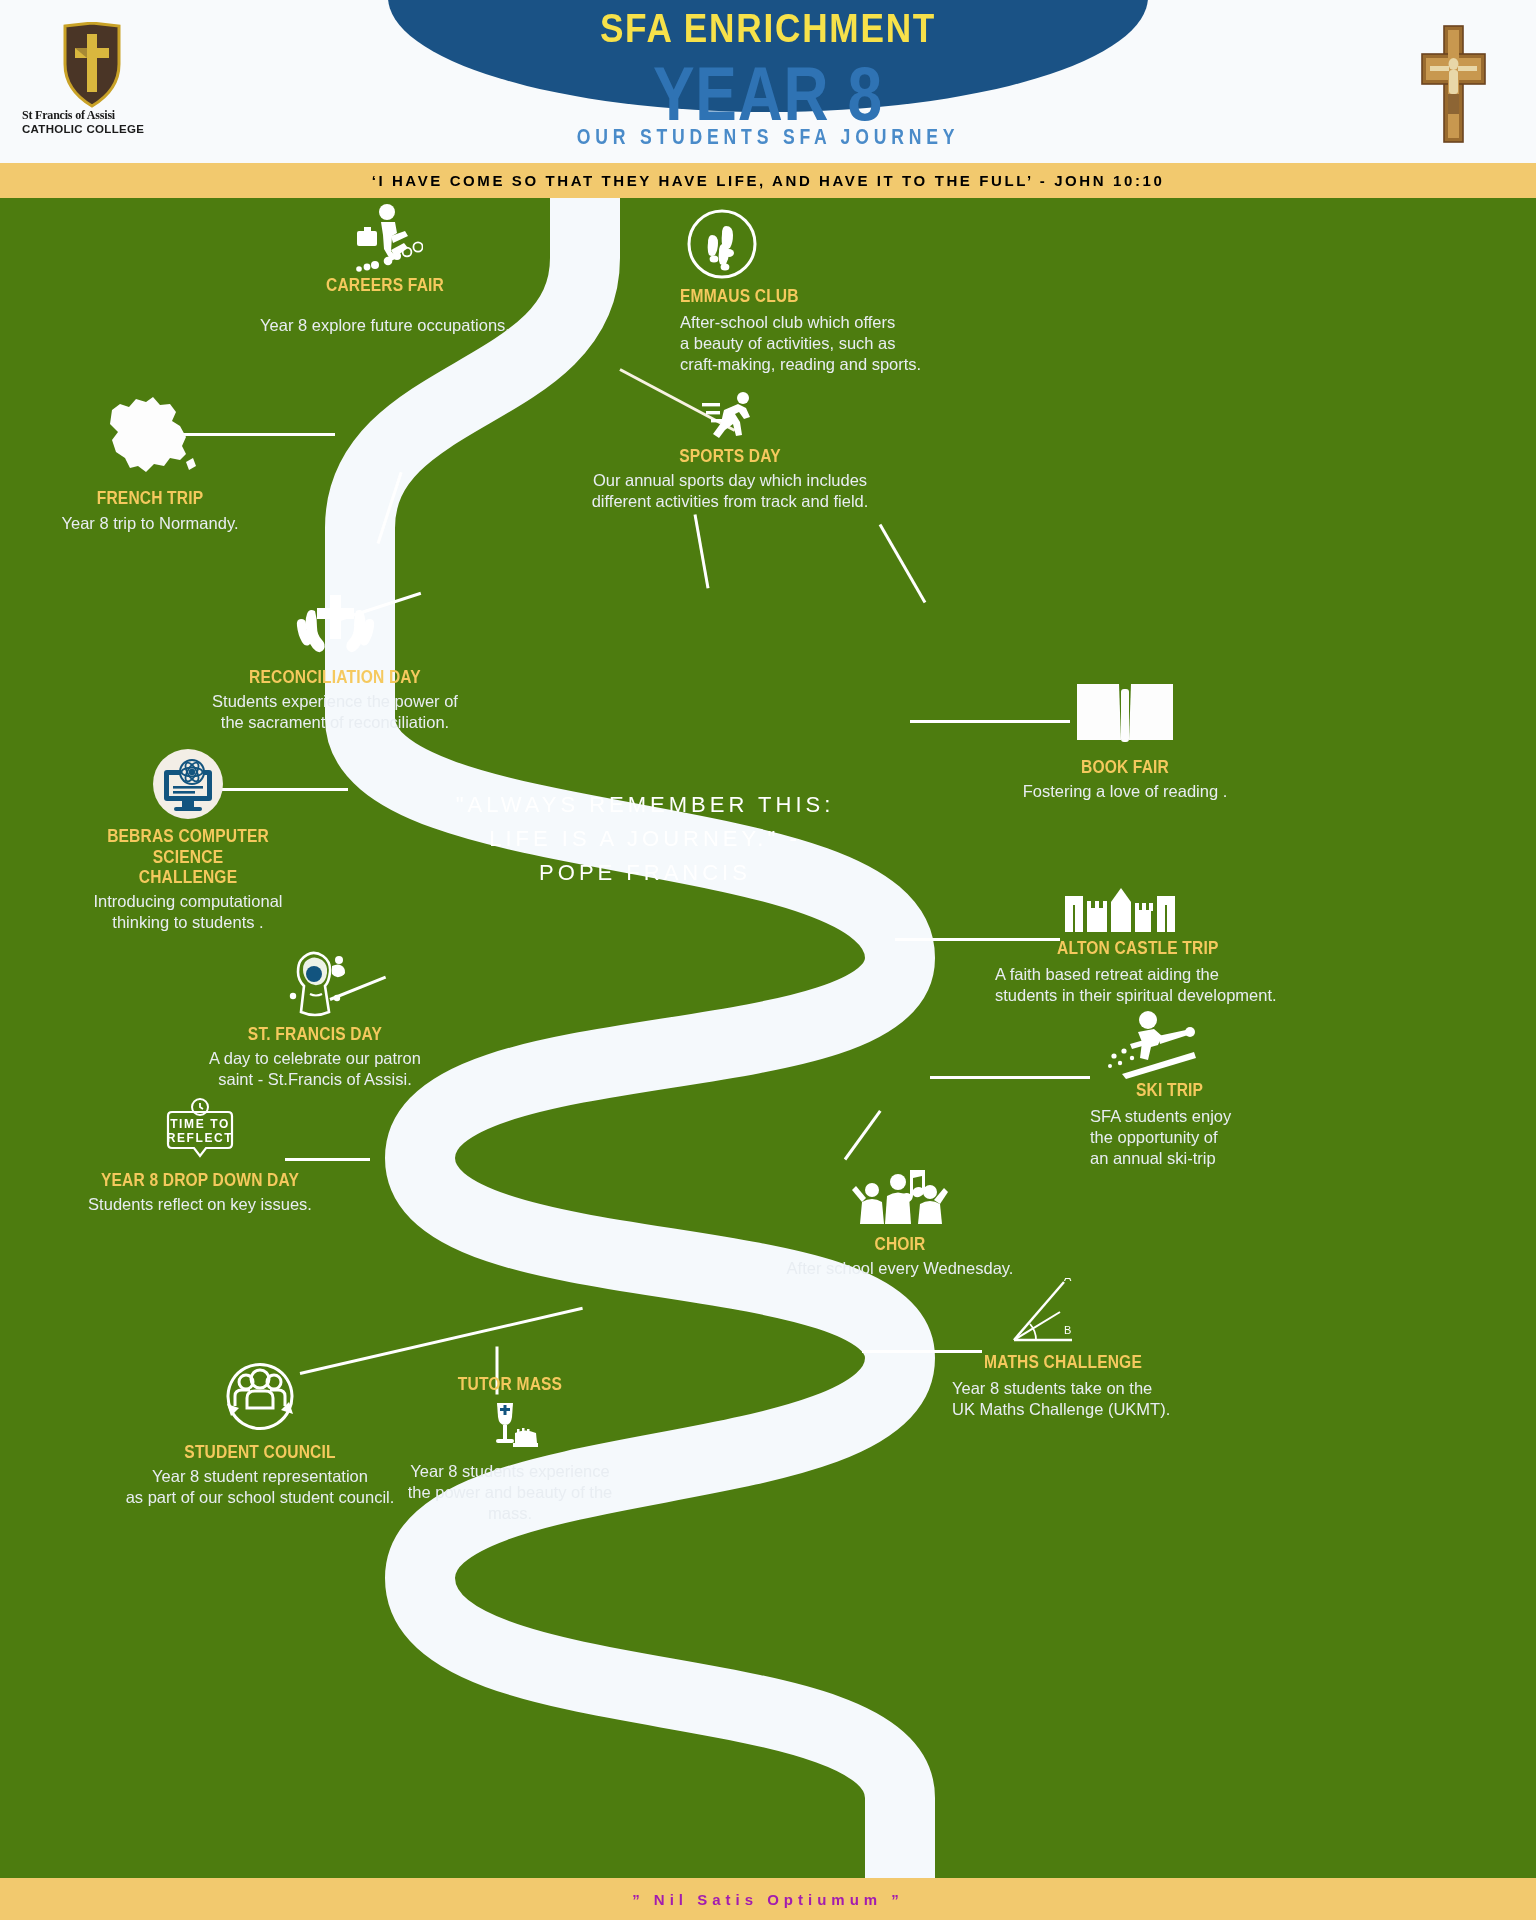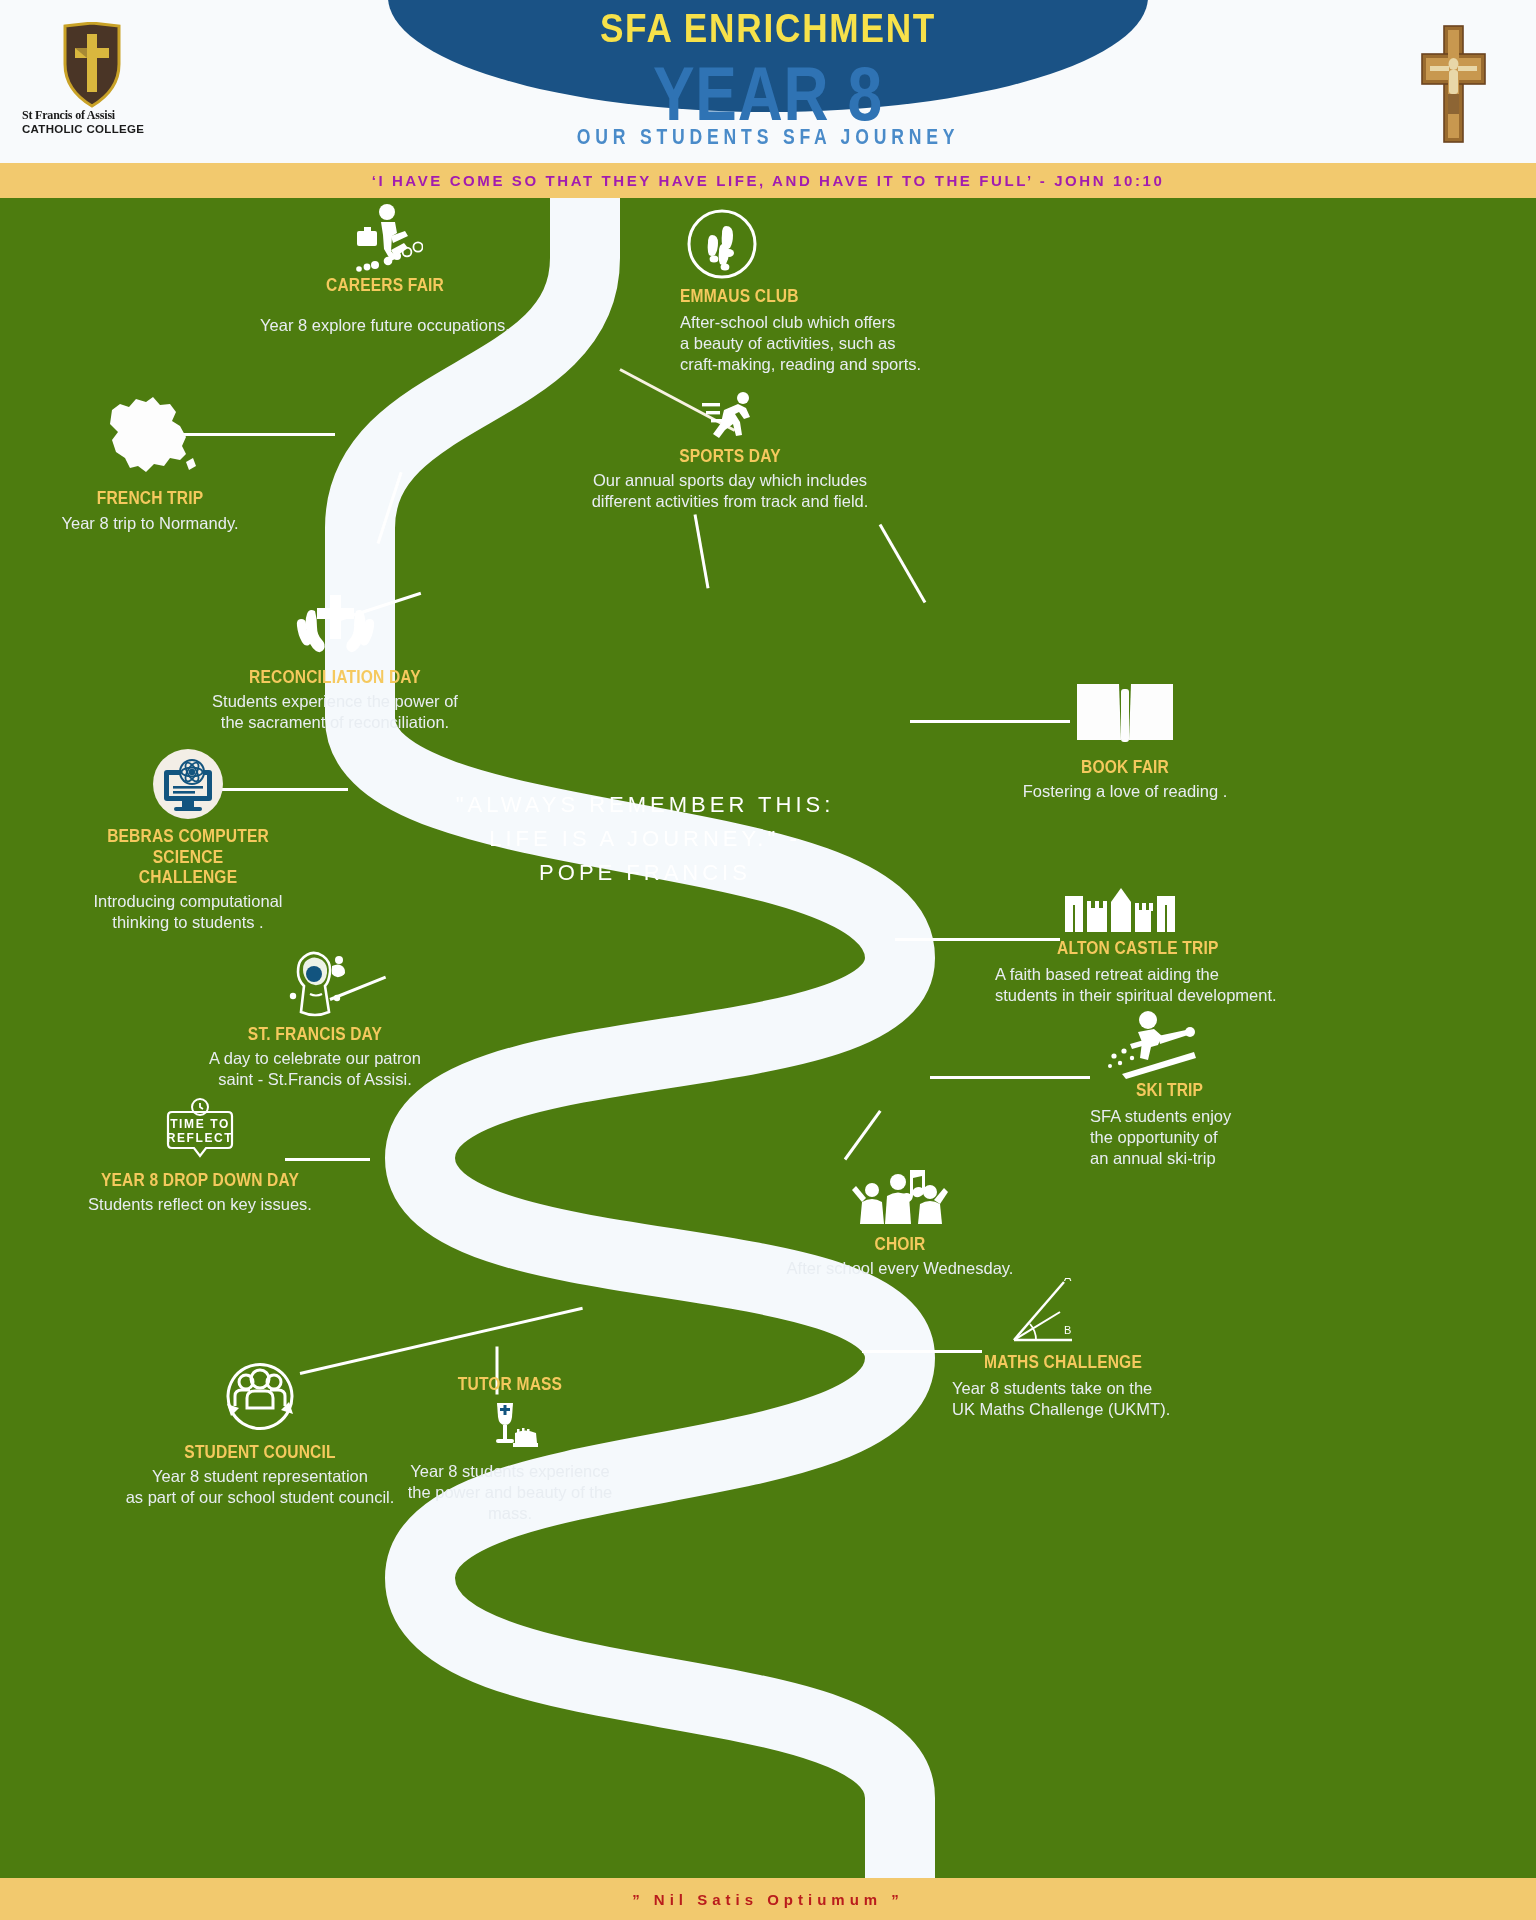--- a/index.html
+++ b/index.html
@@ -46,37 +46,37 @@
   #logo svg { display:block; margin:0 auto; }
   #logo .l1 { font-size:12px; font-weight:bold; color:#1a1a1a; letter-spacing:-0.2px; font-family:"Liberation Serif",serif; }
   #logo .l2 { font-size:11.5px; font-weight:bold; color:#1a1a1a; letter-spacing:0.3px; font-family:"Liberation Sans",sans-serif; }
 
   #crucifix { position:absolute; right:48px; top:24px; width:70px; height:120px; }
 
   
   #scripture {
     position:absolute; left:0; top:163px; width:1536px; height:35px;
     background:#f2c96e;
-    color:#a21caf;
+    color:#000000;
     font-size:15px; font-weight:bold; letter-spacing:2.6px;
     display:flex; align-items:center; justify-content:center;
     white-space:nowrap;
   }
 
   
   #body-area {
     position:absolute; left:0; top:198px; width:1536px; height:1680px;
     background:#4d7c0f;
   }
   #road { position:absolute; left:0; top:0; width:1536px; height:1680px; }
 
   
   #footer {
     position:absolute; left:0; bottom:0; width:1536px; height:42px;
-    background:#f2c96e; color:#b91c1c;
+    background:#f2c96e; color:#a21caf;
     font-size:15px; letter-spacing:5px; font-weight:bold;
     display:flex; align-items:center; justify-content:center;
   }
 
   
   .item { position:absolute; }
   .item .ttl {
     color:#f5c95e;
     font-weight:bold;
     font-size:19px;

